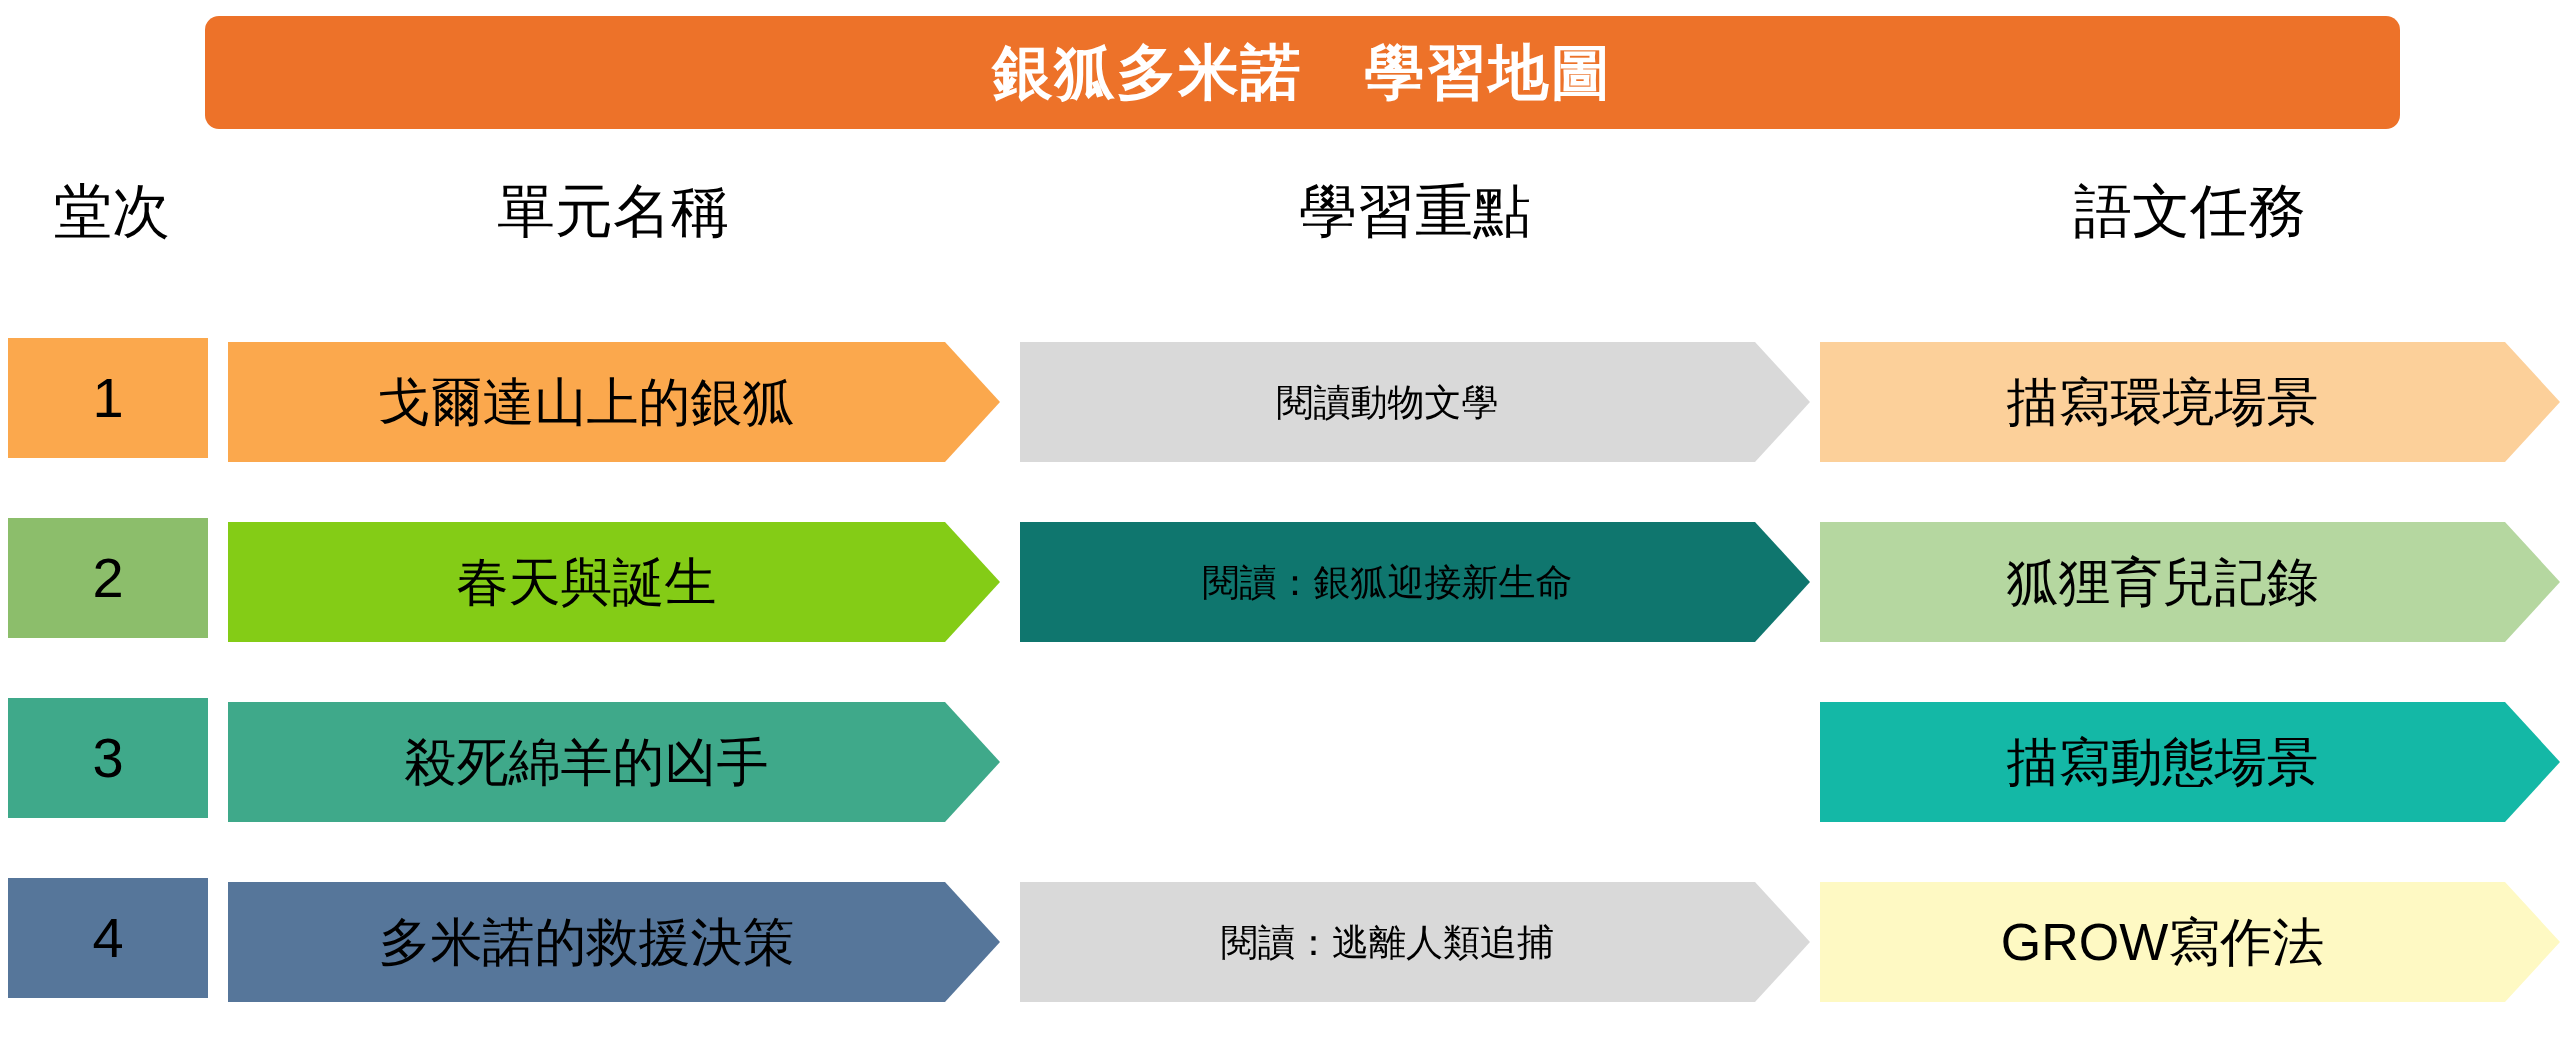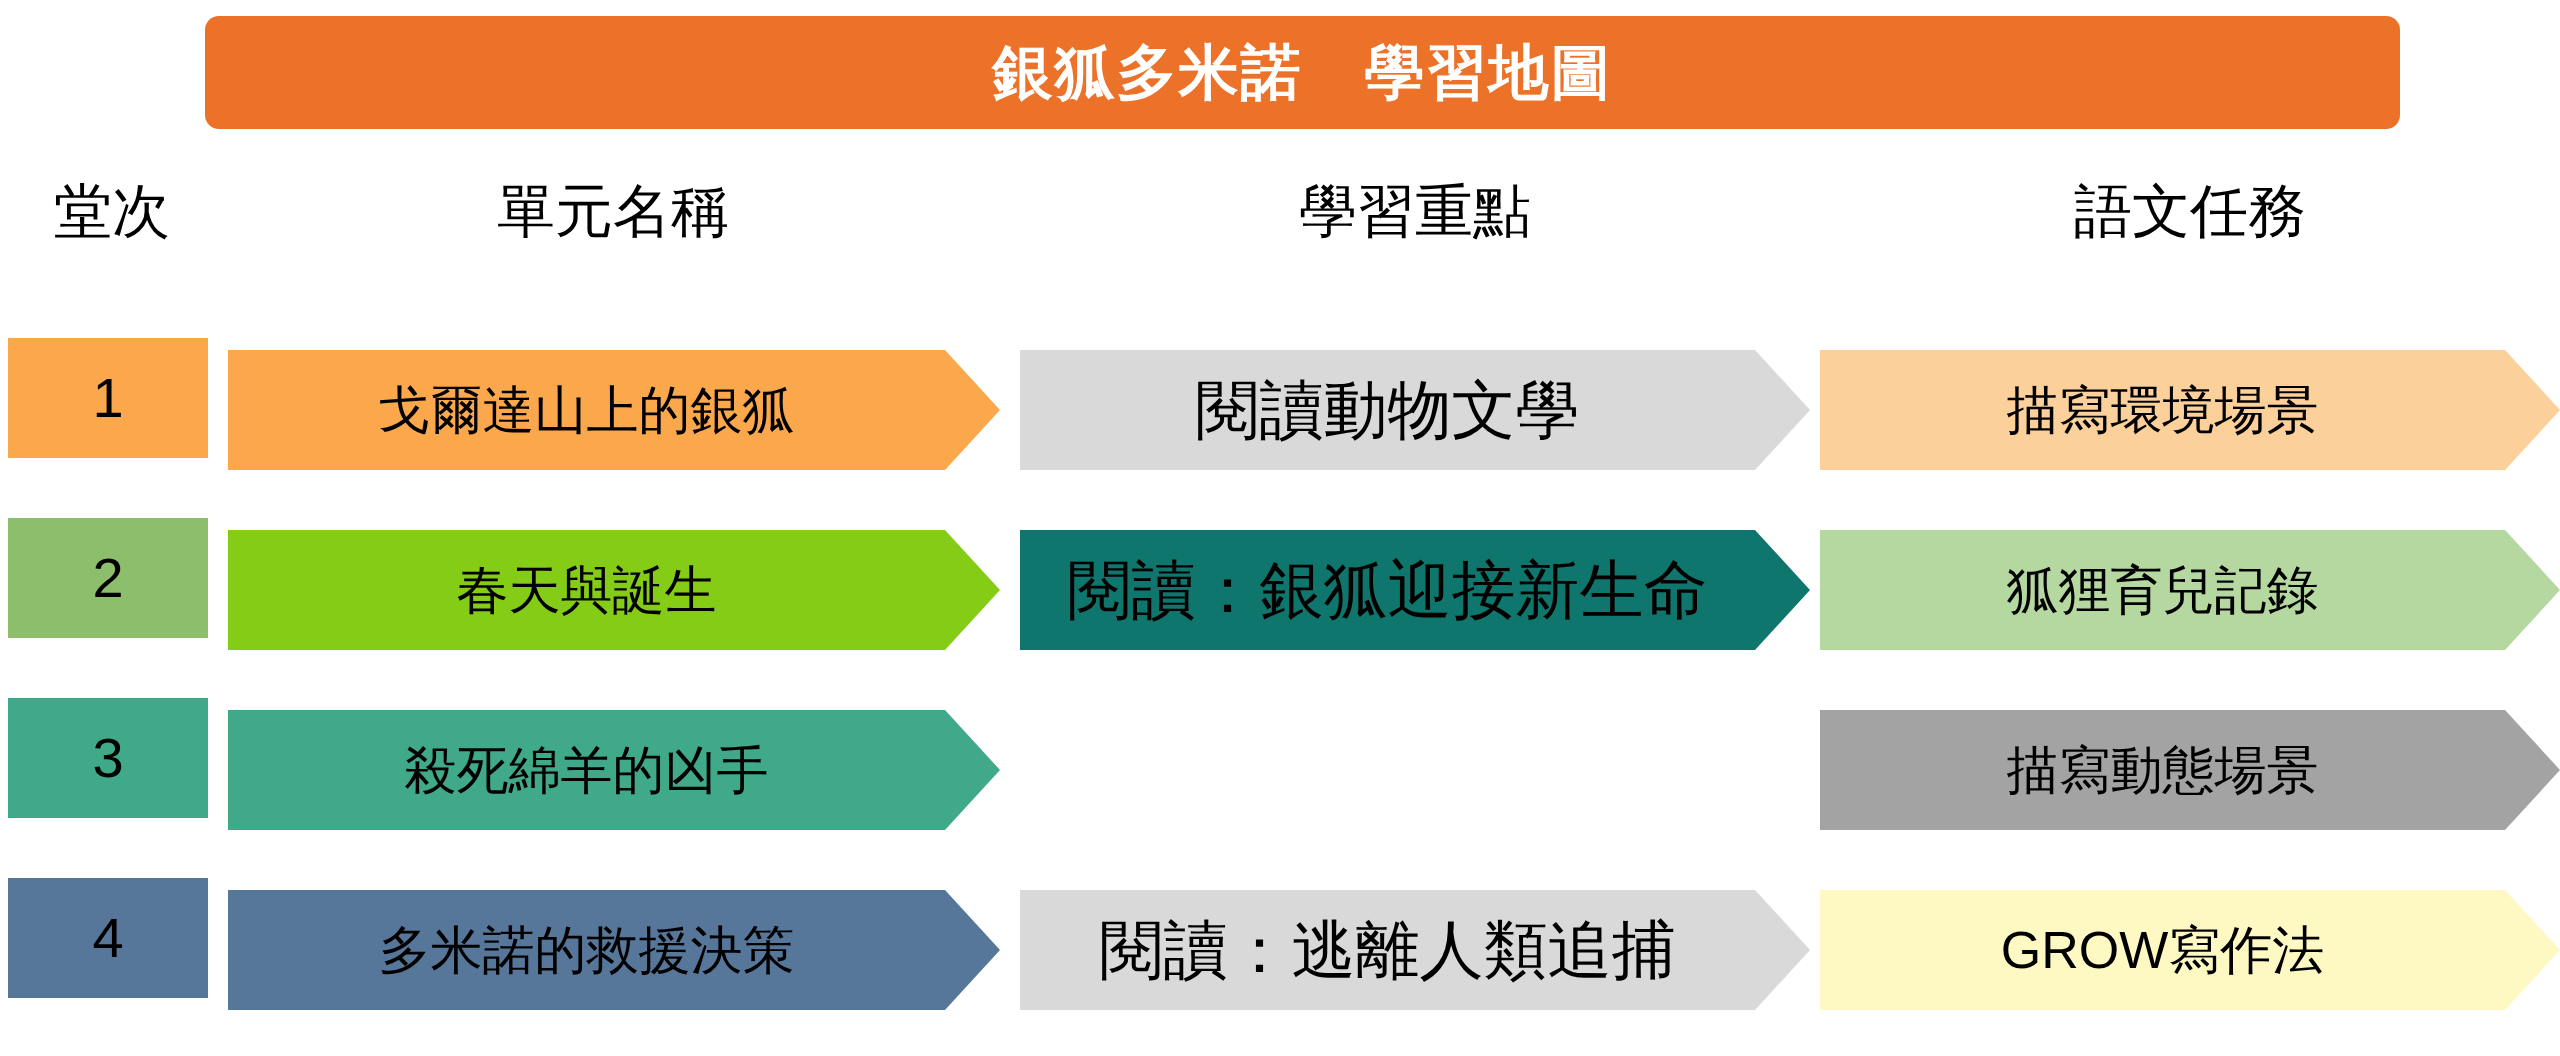--- a/index.html
+++ b/index.html
@@ -83,36 +83,36 @@
     align-items: center;
     justify-content: center;
     font-size: 56px;
     color: #000000;
     line-height: 1;
   }
 
   
   .arrow {
     position: absolute;
-    top: 12px;
+    top: 4px;
     height: 120px;
     display: flex;
     align-items: center;
     justify-content: center;
     color: #000000;
     font-size: 52px;
     white-space: nowrap;
     line-height: 1;
     clip-path: polygon(0% 0%, calc(100% - 55px) 0%, 100% 50%, calc(100% - 55px) 100%, 0% 100%);
   }
   .arrow-unit  { left: 228px;  width: 772px;  padding-right: 55px; }
   .arrow-focus { left: 1020px; width: 790px;  padding-right: 55px; }
   .arrow-task  { left: 1820px; width: 740px;  padding-right: 55px; }
 
-  .arrow-focus .cell-text { font-size: 64px; }
+  .arrow-focus .cell-text { font-size: 37px; }
 </style>
 </head>
 <body>
 
 <div id="page" style="background: rgb(255, 255, 255); margin-top: 8px;">
 
   <div id="title-bar" style="background: rgb(237, 114, 41);">
     <div id="title-text" style="color: rgb(255, 255, 255);">銀狐多米諾　學習地圖</div>
   </div>
 
@@ -151,21 +151,21 @@
     </div>
   </div>
 
   <div class="row" id="row-2">
     <div class="num-cell" style="background: rgb(63, 169, 138);">
       <span class="cell-text">3</span>
     </div>
     <div class="arrow arrow-unit" style="background: rgb(63, 169, 138);">
       <span class="cell-text">殺死綿羊的凶手</span>
     </div>
-    <div class="arrow arrow-task" style="background: #a3a3a3;">
+    <div class="arrow arrow-task" style="background: #14b8a6;">
       <span class="cell-text">描寫動態場景</span>
     </div>
   </div>
 
   <div class="row" id="row-3">
     <div class="num-cell" style="background: rgb(86, 118, 154);">
       <span class="cell-text">4</span>
     </div>
     <div class="arrow arrow-unit" style="background: rgb(86, 118, 154);">
       <span class="cell-text">多米諾的救援決策</span>

